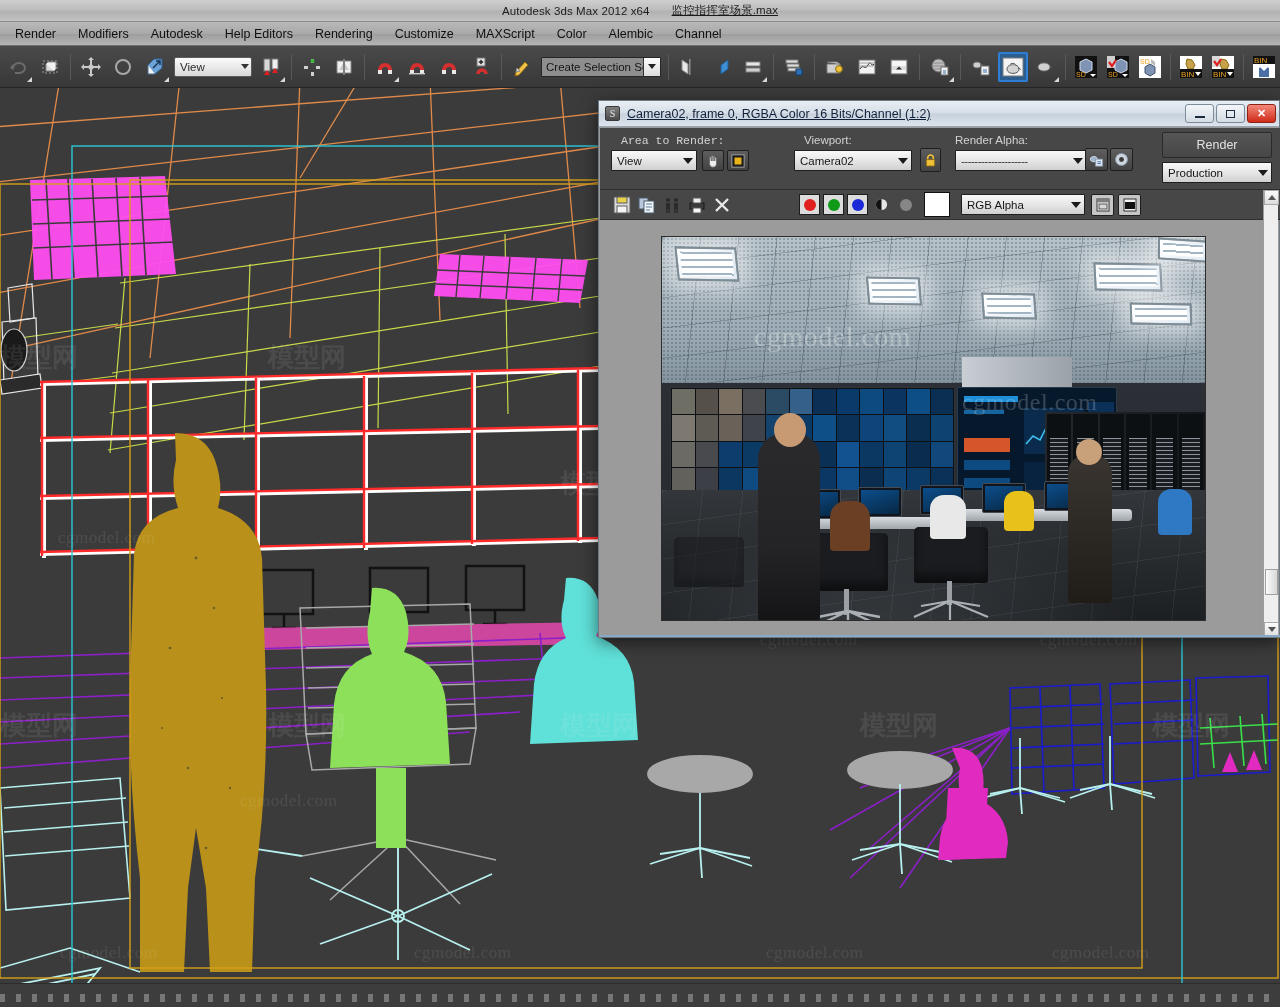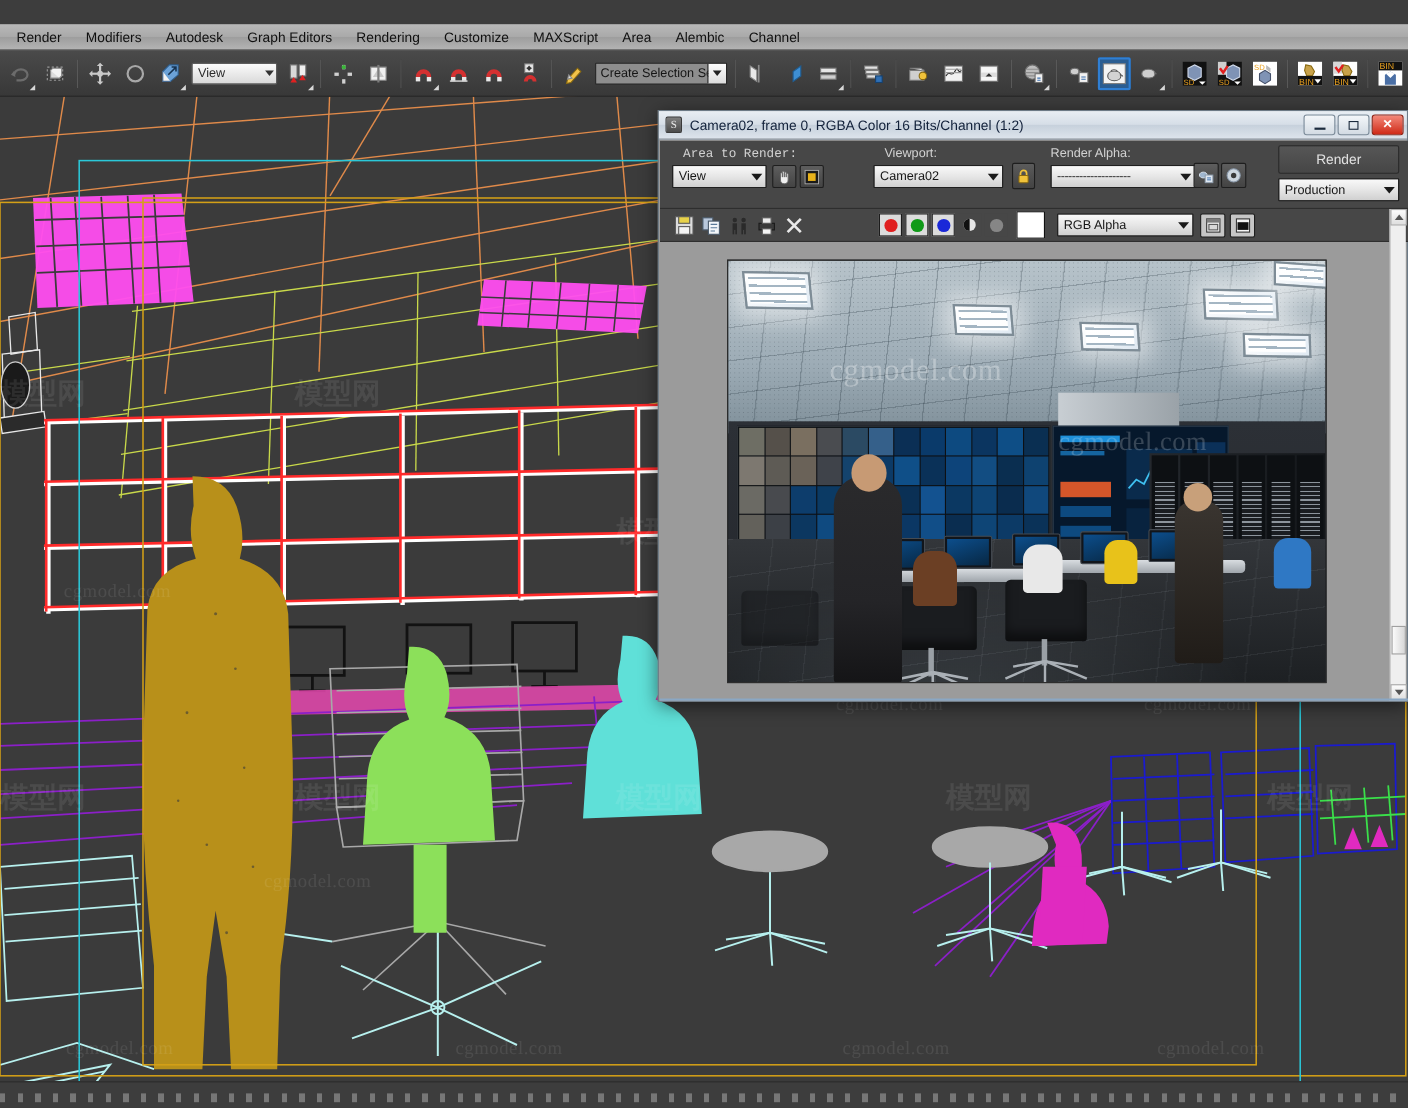--- a/index.html
+++ b/index.html
@@ -116,21 +116,21 @@
     display:flex; align-items:center; padding-left:6px; position:relative;
     border-bottom:1px solid #9aa6b2;
   }
   .rfw-title .appicon {
     width:15px;height:15px;border-radius:2px;
     background:linear-gradient(to bottom,#7d7d7d,#4b4b4b);
     border:1px solid #3a3a3a; margin-right:7px;
     display:flex;align-items:center;justify-content:center;
     color:#e8e8e8; font-size:10px; font-family:"Liberation Serif",serif;
   }
-  .rfw-title .ttl { font-size:12.5px; color:#12213a; }
+  .rfw-title .ttl { font-size:12.5px; color:#12213a;text-decoration:underline; }
   .wbtns { position:absolute; right:3px; top:3px; display:flex; gap:2px;}
   .wb { width:29px;height:19px; border:1px solid #7c8b99; border-radius:3px;
         background:linear-gradient(to bottom,#f4f7fa,#d3dbe3);
         display:flex;align-items:center;justify-content:center; }
   .wb.close { background:linear-gradient(to bottom,#f3897a,#cf2a18); border-color:#8f2112; }
   .wb .g { font-size:11px; color:#1c2b3d; line-height:1; }
   .wb.close .g { color:#fff; font-weight:bold; }
   .wb .sq { width:9px;height:8px;border:1px solid #1c2b3d; }
   .wb .mn { width:10px;height:2px;background:#1c2b3d; margin-top:6px; }
 
@@ -282,30 +282,34 @@
     position:absolute; background:#1a1c1f; border-radius:5px 5px 3px 3px;
     box-shadow: inset 0 -8px 10px rgba(0,0,0,.5);
   }
   .chairpost { position:absolute; background:#9aa0a6; }
 </style>
 </head>
 <body>
 
 <div id="app">
 
+  <div class="titlebar">
+    <span class="tt">Autodesk 3ds Max  2012 x64</span>
+    <span class="tt fname">监控指挥室场景.max</span>
+  </div>
 
   <div class="menubar">
     <div class="mi">Render</div>
     <div class="mi">Modifiers</div>
     <div class="mi">Autodesk</div>
-    <div class="mi">Graph Editors</div>
+    <div class="mi">Help Editors</div>
     <div class="mi">Rendering</div>
     <div class="mi">Customize</div>
     <div class="mi">MAXScript</div>
-    <div class="mi">Area</div>
+    <div class="mi">Color</div>
     <div class="mi">Alembic</div>
     <div class="mi">Channel</div>
   </div>
 
   <div class="toolbar">
 
     <div class="tbtn">
       <svg class="ic" viewBox="0 0 22 22">
           <path d="M6 12a6 5 0 1 1 6 5H8" fill="none" stroke="#6c6c6c" stroke-width="2"></path>
           <path d="M6 8l-3 4 4 2z" fill="#6c6c6c"></path>

